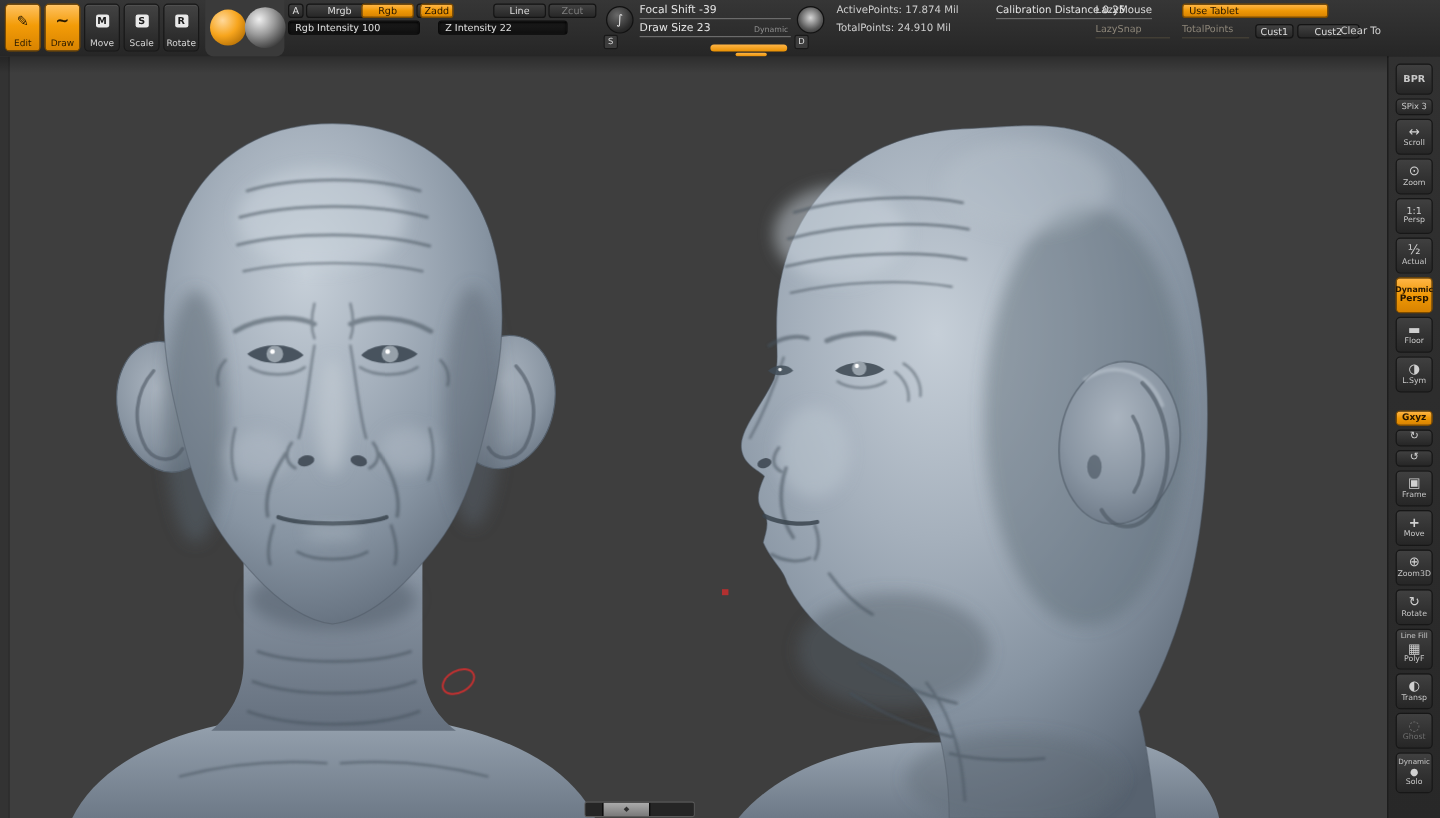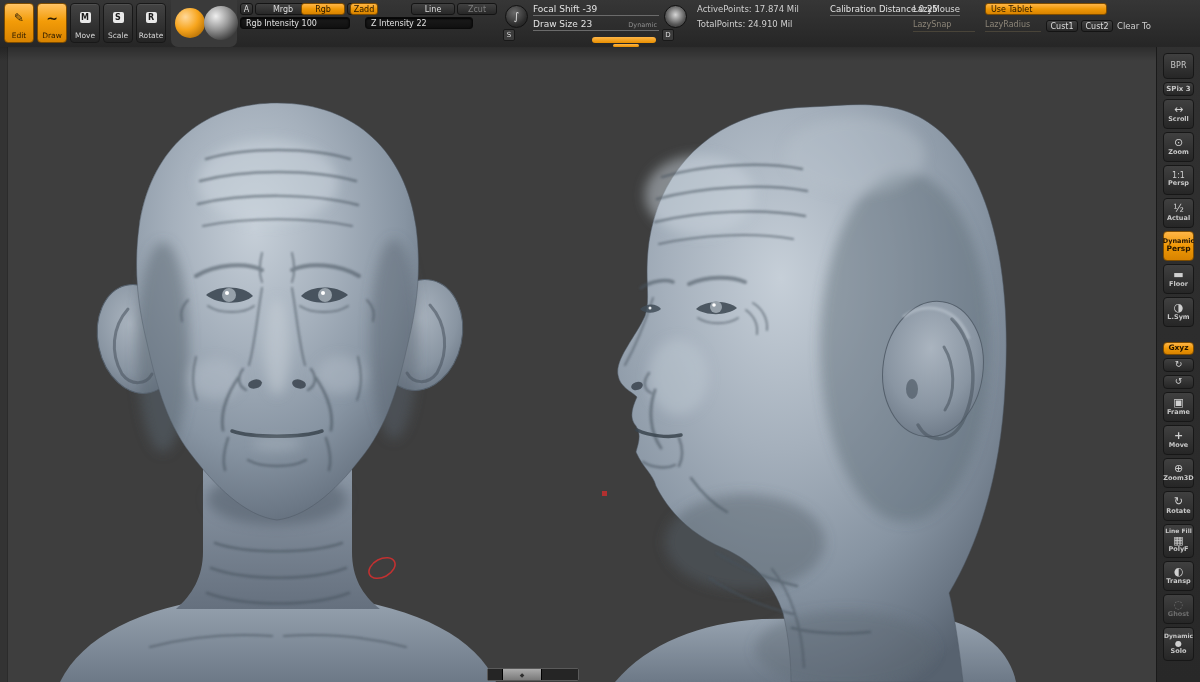--- a/index.html
+++ b/index.html
@@ -45,21 +45,21 @@
              border-radius:2px;width:10px;height:10px;line-height:10px;text-align:center;}
   .obar{position:absolute;background:linear-gradient(#ffb647,#e88f00);border-radius:3px;}
   
   .sidebar{position:absolute;top:47px;right:0;width:44px;bottom:0;
            background:linear-gradient(#313131,#282828);border-left:1px solid #1a1a1a;
            display:flex;flex-direction:column;align-items:center;padding-top:6px;gap:3px;box-sizing:border-box;}
   .sbtn{width:31px;border-radius:4px;background:linear-gradient(#404040,#262626);
         border:1px solid #171717;display:flex;flex-direction:column;align-items:center;
         justify-content:center;cursor:pointer;padding:1px 0;box-sizing:border-box;}
   .sbtn .sicon{font-size:11px;color:#d0d0d0;line-height:1.05;}
-  .sbtn .slabel{font-size:6.5px;color:#c8c8c8;line-height:1.15;text-align:center;font-weight:bold;}
+  .sbtn .slabel{font-size:6.5px;color:#c8c8c8;line-height:1.15;text-align:center;}
   .sbtn.orange{background:linear-gradient(#ffb647,#ef9806 50%,#d88300);border-color:#7d4c00;}
   .sbtn.orange .sicon,.sbtn.orange .slabel{color:#241500;font-weight:bold;}
   .sbtn.dim .sicon,.sbtn.dim .slabel{color:#6e6e6e;}
   
   .canvas{position:absolute;left:0;top:47px;width:1156px;height:635px;background:#3e3e3e;overflow:hidden;}
   .canvas-edge{position:absolute;left:0;top:0;width:7px;height:100%;background:#333;border-right:1px solid #2b2b2b;}
   .canvas-topshadow{position:absolute;left:0;top:0;width:100%;height:14px;
                     background:linear-gradient(rgba(0,0,0,.28),rgba(0,0,0,0));pointer-events:none;}
   .render{position:absolute;left:0;top:0;}
   .scrollbar{position:absolute;left:487px;top:621px;width:92px;height:13px;display:flex;
@@ -135,23 +135,23 @@
     <div class="circbtn lite" style="left:664px;top:5px"></div>
     <div class="minibadge" style="left:662px;top:29px">D</div>
 
     <div class="txt" style="left:697px;top:4px">ActivePoints: 17.874 Mil</div>
     <div class="fslider" style="left:830px;top:3px;width:130px;font-size:8.5px">Calibration Distance 0.25</div>
     <div class="txt" style="left:697px;top:19px">TotalPoints: 24.910 Mil</div>
 
     <div class="txt" style="left:913px;top:4px;color:#ddd;cursor:pointer">LazyMouse</div>
     <div class="chip orange" style="left:985px;top:3px;width:122px;text-align:left;padding-left:5px">Use Tablet</div>
     <div class="fslider dim" style="left:913px;top:19px;width:62px;font-size:8px">LazySnap</div>
-    <div class="fslider dim" style="left:985px;top:19px;width:56px;font-size:8px">LazyRadius</div>
+    <div class="fslider dim" style="left:985px;top:19px;width:56px;font-size:8px">TotalPoints</div>
     <div class="chip" style="left:1046px;top:20px;width:32px">Cust1</div>
-    <div class="chip" style="left:1081px;top:20px;width:32px">Cust2</div>
+    <div class="chip" style="left:1081px;top:20px;width:52px">Cust2</div>
     <div class="txt" style="left:1117px;top:21px;cursor:pointer">Clear To</div>
   </div>
 
   <div class="canvas">
     <svg class="render" width="1156" height="635" viewBox="0 0 1156 635">
       <defs>
         <radialGradient id="gH" cx="42%" cy="30%" r="78%">
           <stop offset="0%" stop-color="#c6cfd8"></stop>
             <stop offset="38%" stop-color="#a5b0bc"></stop>
           <stop offset="68%" stop-color="#8794a2"></stop>
@@ -301,21 +301,21 @@
       <div class="sb-end"></div>
       <div class="sb-handle">
         <span>◆</span>
       </div>
       <div class="sb-rest"></div>
     </div>
   </div>
 
   <div class="sidebar">
     <div class="sbtn" style="height:26px">
-      <span class="slabel" style="font-size:8px;font-weight:normal">BPR</span>
+      <span class="slabel" style="font-size:8px;font-weight:bold">BPR</span>
     </div>
     <div class="sbtn" style="height:14px">
       <span class="slabel" style="font-size:7px">SPix 3</span>
     </div>
     <div class="sbtn" style="height:30px">
       <span class="sicon">↔</span>
       <span class="slabel">Scroll</span>
     </div>
     <div class="sbtn" style="height:30px">
       <span class="sicon">⊙</span>

